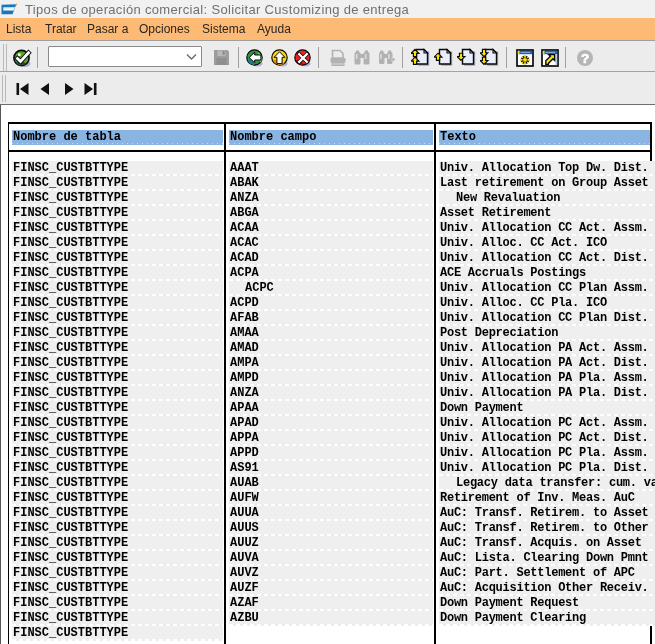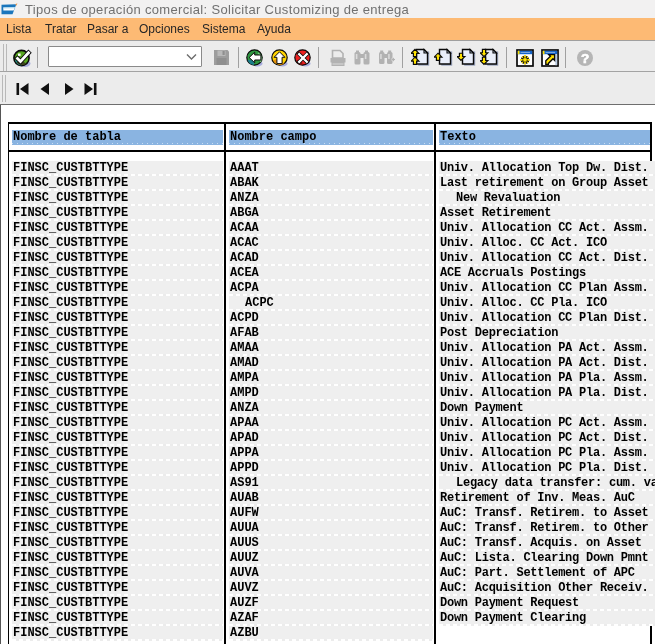--- a/index.html
+++ b/index.html
@@ -249,21 +249,20 @@
       <div class="row" style="padding-left:1px">FINSC_CUSTBTTYPE</div>
     </div>
  <div class="col" style="left:220px;width:204px">
       <div class="row" style="padding-left:1px">AAAT</div>
       <div class="row" style="padding-left:1px">ABAK</div>
       <div class="row" style="padding-left:1px">ANZA</div>
       <div class="row" style="padding-left:1px">ABGA</div>
       <div class="row" style="padding-left:1px">ACAA</div>
       <div class="row" style="padding-left:1px">ACAC</div>
       <div class="row" style="padding-left:1px">ACAD</div>
-      <div class="row" style="padding-left:1px">ACEA</div>
       <div class="row" style="padding-left:1px">ACPA</div>
       <div class="row" style="padding-left:16px">ACPC</div>
       <div class="row" style="padding-left:1px">ACPD</div>
       <div class="row" style="padding-left:1px">AFAB</div>
       <div class="row" style="padding-left:1px">AMAA</div>
       <div class="row" style="padding-left:1px">AMAD</div>
       <div class="row" style="padding-left:1px">AMPA</div>
       <div class="row" style="padding-left:1px">AMPD</div>
       <div class="row" style="padding-left:1px">ANZA</div>
       <div class="row" style="padding-left:1px">APAA</div>

